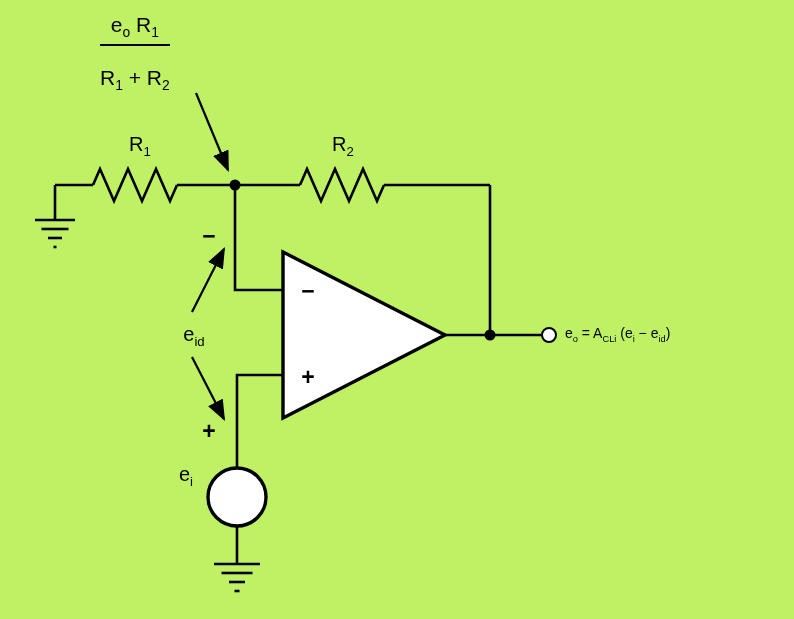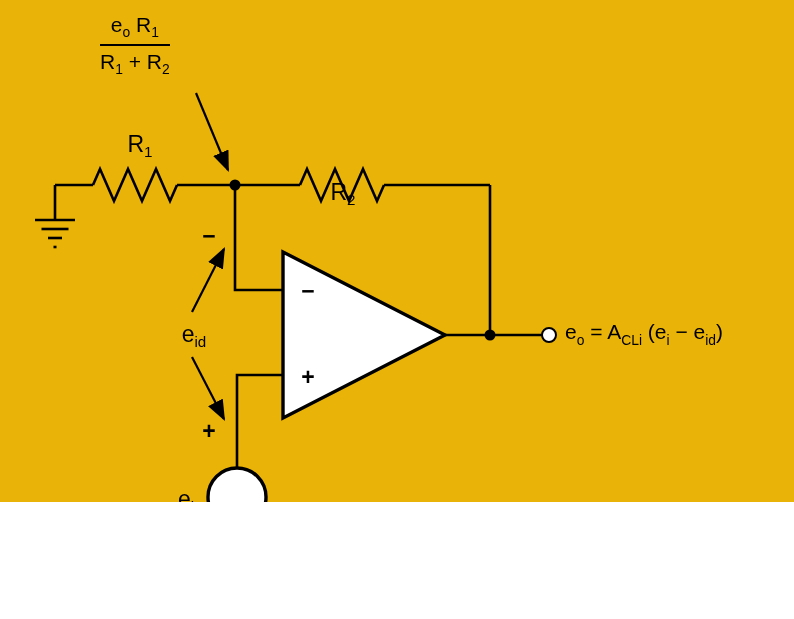--- a/index.html
+++ b/index.html
@@ -1,30 +1,30 @@
 <!DOCTYPE html>
 <html><head>
 <meta charset="utf-8">
 <style>
   * { margin:0; padding:0; box-sizing:border-box; }
   html,body { width:794px; height:619px; background:#ffffff;
               font-family:"Liberation Sans", sans-serif; color:#000; }
-  .stage { position:relative; width:794px; height:502px; background:#eab308; overflow:hidden; }
+  .stage { position:relative; width:794px; height:619px; background:#bef264; overflow:hidden; }
   .stage > svg { position:absolute; left:0; top:0; }
-  .lbl { position:absolute; font-size:23px; white-space:nowrap; line-height:1; }
+  .lbl { position:absolute; font-size:20px; white-space:nowrap; line-height:1; }
   .center { transform:translate(-50%,-50%); }
   sub { font-size:0.66em; }
   .sign { font-size:23px; font-weight:700; }
   .formula { position:absolute; left:100px; top:13px; display:flex; align-items:center;
              gap:9px; font-size:21px; white-space:nowrap; }
   .frac { text-align:center; display:inline-block; }
   .frac .num { padding:0 9px 4px; border-bottom:2px solid #000; }
-  .frac .den { padding-top:4px; }
+  .frac .den { padding-top:20px; }
   .out-label { position:absolute; left:565px; top:335px; transform:translateY(-54%);
-               font-size:21px; white-space:nowrap; }
+               font-size:14px; white-space:nowrap; }
 </style>
 </head>
 <body>
 
 <div class="stage">
 
   <svg width="794" height="619" viewBox="0 0 794 619">
     <defs>
       <marker id="ah" markerWidth="10" markerHeight="9" refX="8.5" refY="3.75" orient="auto">
         <path d="M0,0 L9.5,3.75 L0,7.5 Z" fill="#000"></path>
@@ -80,23 +80,23 @@
   </svg>
 
   <div class="formula">
     <div class="frac">
       <div class="num">e<sub>o</sub> R<sub>1</sub></div>
       <div class="den">R<sub>1</sub> + R<sub>2</sub></div>
     </div>
   </div>
 
   <div class="lbl center" style="left:140px; top:146px;">R<sub>1</sub></div>
-  <div class="lbl center" style="left:343px; top:146px;margin-top:48px;">R<sub>2</sub></div>
+  <div class="lbl center" style="left:343px; top:146px;">R<sub>2</sub></div>
   <div class="lbl center" style="left:194px; top:336px;">e<sub>id</sub></div>
-  <div class="lbl center" style="left:186px; top:501px;">e<sub>i</sub></div>
+  <div class="lbl center" style="left:186px; top:476px;">e<sub>i</sub></div>
 
   <div class="lbl center sign" style="left:308px; top:291px;">−</div>
   <div class="lbl center sign" style="left:308px; top:377px;">+</div>
 
   <div class="lbl center sign" style="left:209px; top:236px;">−</div>
   <div class="lbl center sign" style="left:209px; top:431px;">+</div>
 
   <div class="out-label">e<sub>o</sub> = A<sub>CLi</sub> (e<sub>i</sub> − e<sub>id</sub>)</div>
 
 </div>

